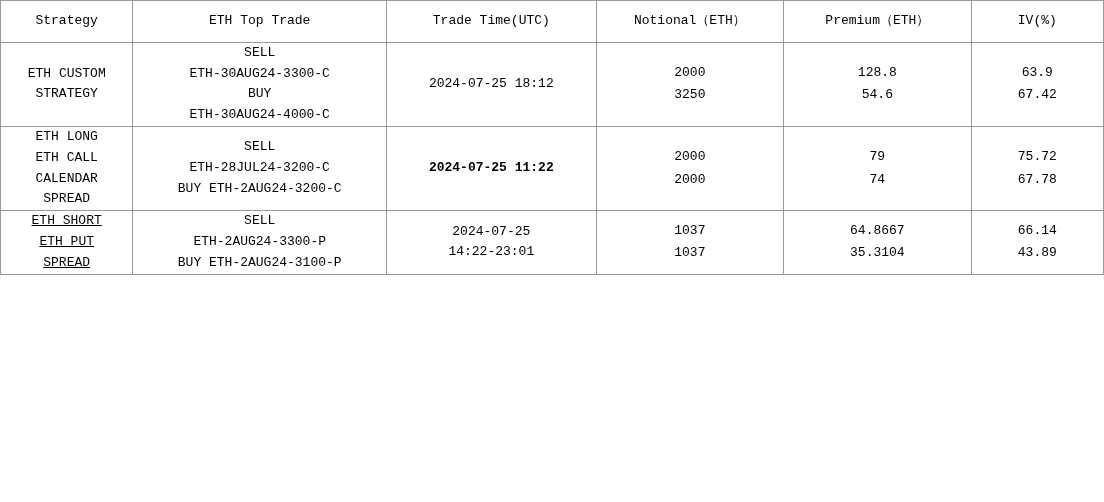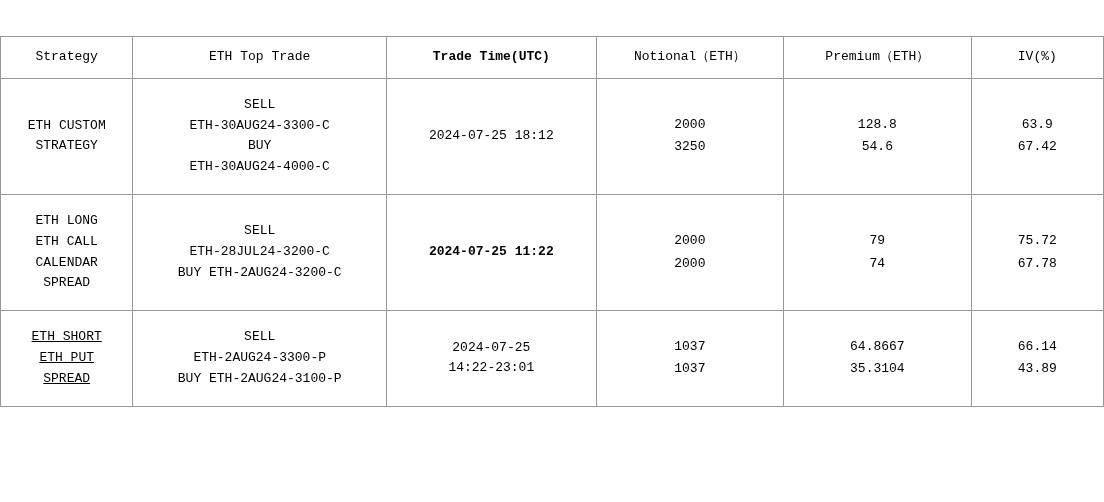--- a/index.html
+++ b/index.html
@@ -14,41 +14,40 @@
       width: 1104px;
       min-height: 502px;
     }
     .table-wrapper {
       width: 1104px;
     }
     table {
       width: 100%;
       border-collapse: collapse;
       table-layout: fixed;
-      margin-top: 36px;
     }
     th, td {
       border: 1px solid #999;
       text-align: center;
       vertical-align: middle;
-      padding: 16px 4px;
+      padding: 0 4px;
       line-height: 1.6;
     }
     thead th {
       font-weight: normal;
       font-size: 13px;
       background: #fff;
       padding: 10px 4px;
     }
     tbody td {
       font-size: 13px;
     }
     .col-strategy { width: 120px; }
     .col-toptrade { width: 230px; }
-    .col-tradetime { width: 190px; font-weight: bold; }
+    .col-tradetime { width: 190px; }
     .col-notional { width: 170px; }
     .col-premium { width: 170px; }
     .col-iv { width: 120px; }
 
     .multi-val {
       display: flex;
       flex-direction: column;
       align-items: center;
       gap: 2px;
     }

